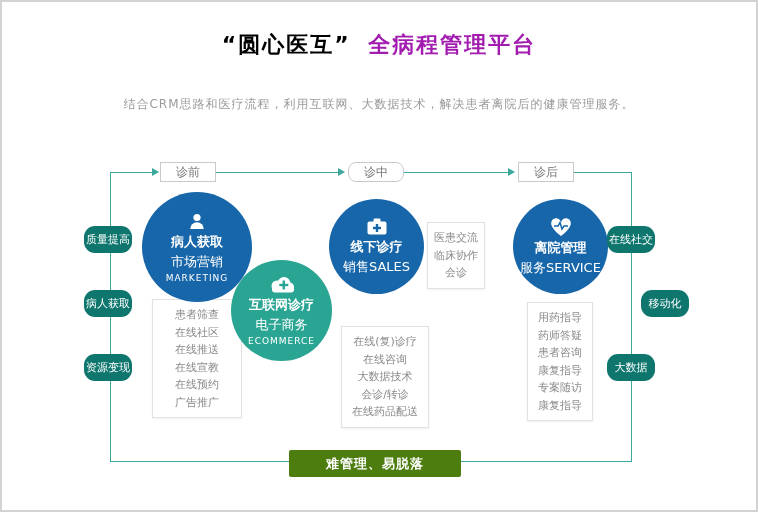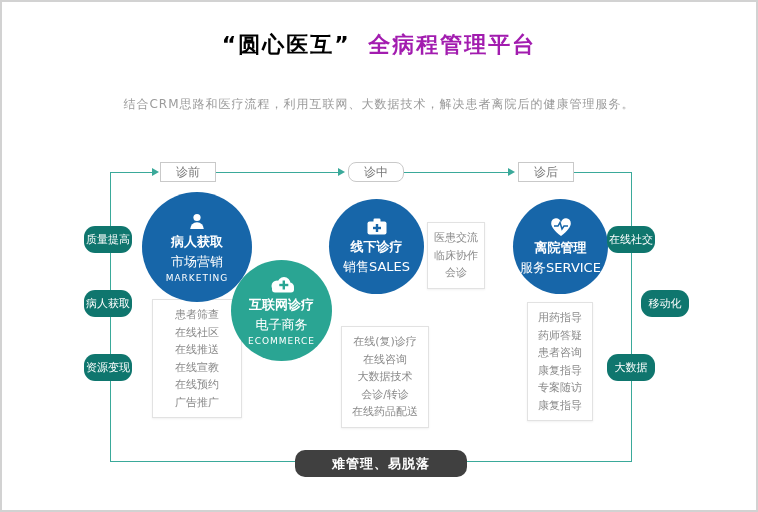--- a/index.html
+++ b/index.html
@@ -38,23 +38,23 @@
   .circle .t2 { font-size:13px; margin-top:2px; white-space:nowrap; }
   .circle .t3 { font-size:9px; letter-spacing:1px; margin-top:2px; white-space:nowrap; }
   .circle svg { display:block; }
 
   
   .card { position:absolute; background:#fff; border:1px solid #e2e2e2;
           box-shadow:0 1px 2px rgba(0,0,0,0.06); color:#8a8a8a; font-size:11px;
           text-align:center; padding:6px 4px; z-index:2; box-sizing:border-box; }
   .card div { line-height:17.5px; white-space:nowrap; }
 
-  .bottom-box { position:absolute; left:295px; top:450px; width:172px; height:27px;
-                background:#404040; color:#fff; font-size:13px; font-weight:bold;
-                text-align:center; line-height:27px; border-radius:10px; z-index:5; letter-spacing:1px; }
+  .bottom-box { position:absolute; left:289px; top:450px; width:172px; height:27px;
+                background:#4d7c0f; color:#fff; font-size:13px; font-weight:bold;
+                text-align:center; line-height:27px; border-radius:2px; z-index:5; letter-spacing:1px; }
 </style>
 </head>
 <body>
 
 <div class="canvas">
   <div class="frame"></div>
 
   <h1 class="title">
     <span class="t-teal">“圆心医互”</span>
     <span class="t-green">全病程管理平台</span>

